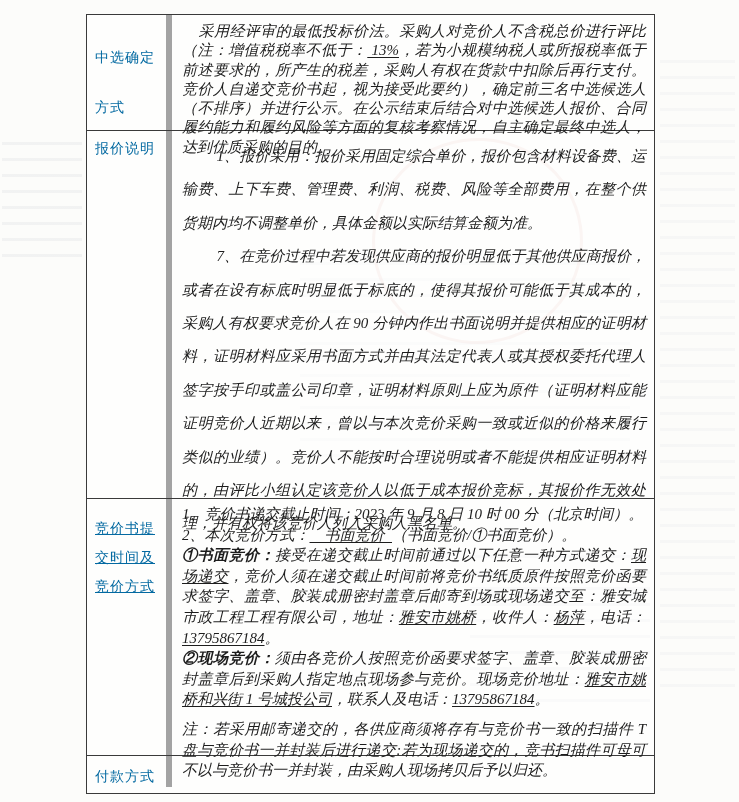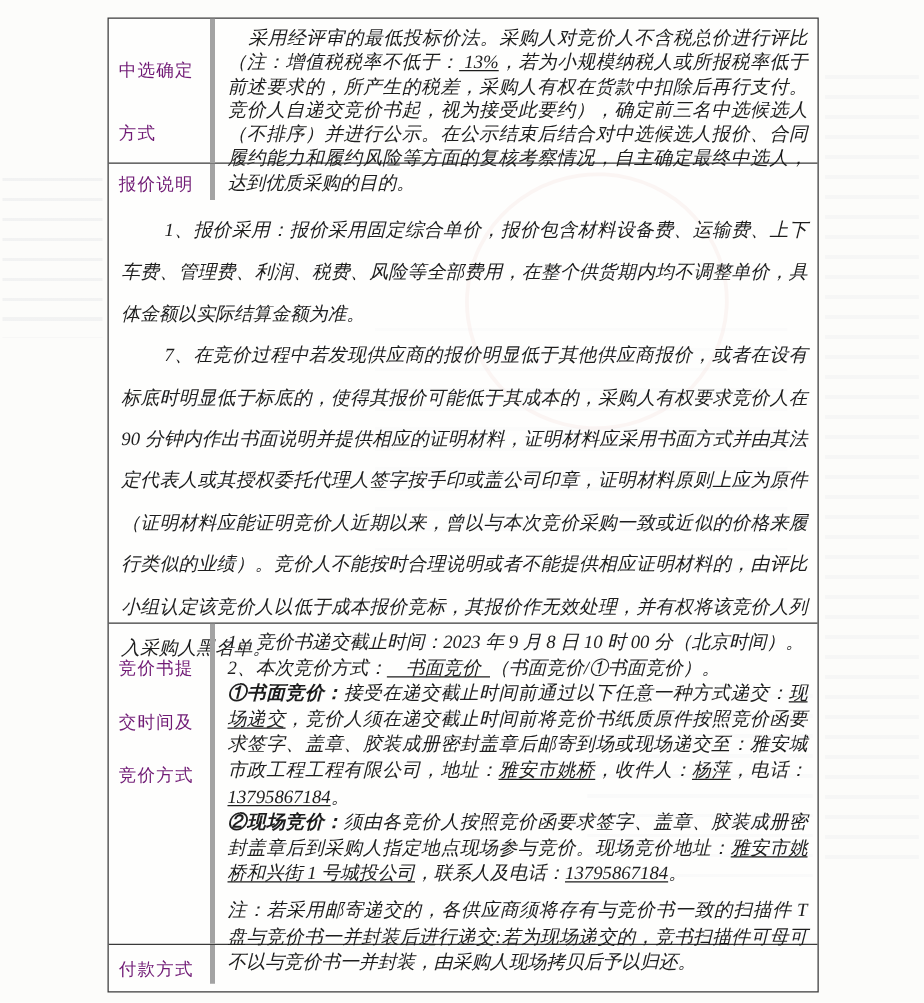--- a/index.html
+++ b/index.html
@@ -13,44 +13,44 @@
   .doc-table{
     position:absolute;left:86px;top:14px;width:569px;
     border:1.5px solid #3a3a3a;
     background:rgba(255,255,255,0.55);
     box-sizing:border-box;
   }
   .row{display:flex;border-bottom:1px solid #3a3a3a;box-sizing:border-box;}
   .row:last-child{border-bottom:none;}
   .label{
     width:85px;min-width:85px;box-sizing:border-box;
-    border-right:4px solid #a3a3a3;
+    border-right:6px solid #a3a3a3;
     font-size:14px;letter-spacing:1px;
     padding-left:8px;padding-right:2px;
-    color:#701a75;
+    color:#0369a1;
   }
   .content{
     flex:1;box-sizing:border-box;
     font-size:15px;
     padding-left:10px;padding-right:8px;
     text-align:justify;
     font-style:italic;
   }
   .content p{margin:0;}
   
   .r1{height:116px;}
   .r1 .label{padding-top:18px;line-height:50px;}
   .r1 .content{padding-top:7px;line-height:19.3px;}
   .r1 .content p{text-indent:1.1em;}
-  .r2{height:368px;flex-direction:column;}
+  .r2{height:368px;}
   .r2 .label{padding-top:7px;line-height:22px;}
   .r2 .content{padding-top:9px;line-height:33.4px;}
   .r2 .content p{text-indent:2.3em;}
   .r3{height:257px;}
-  .r3 .label{padding-top:15px;line-height:43px;}
+  .r3 .label{padding-top:15px;line-height:29px;text-decoration:underline;}
   .r3 .content{padding-top:5px;line-height:20.6px;}
   .r3 .content p.note{margin-top:9px;}
   .r4{height:37px;flex-direction:column;}
   .r4 .label{padding-top:11px;line-height:20px;}
   .r4 .content{padding-top:4px;line-height:19px;}
   
   span.seg{white-space:pre-wrap;}
   span.u{text-decoration:underline;text-underline-offset:2px;white-space:pre-wrap;}
   span.b{font-weight:bold;}
   

